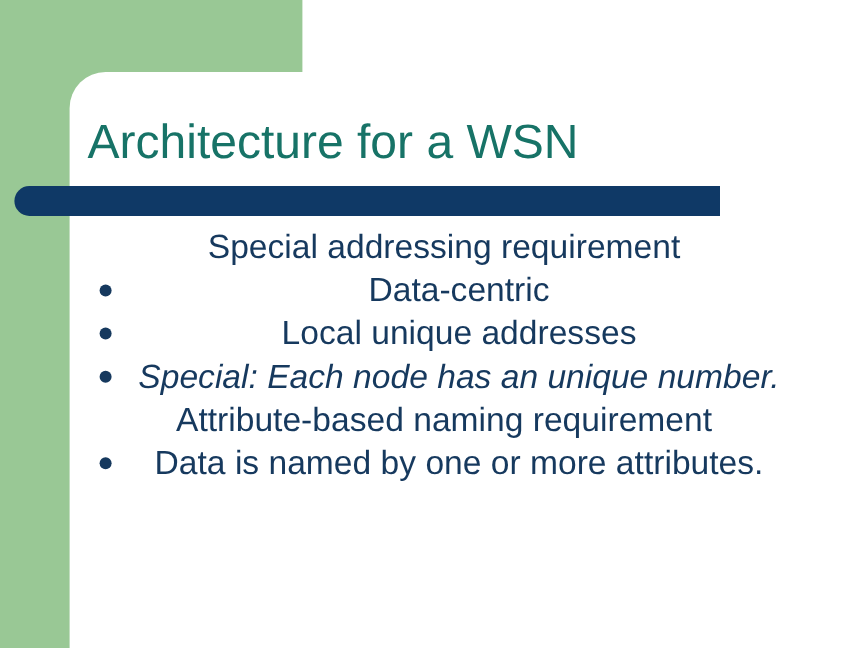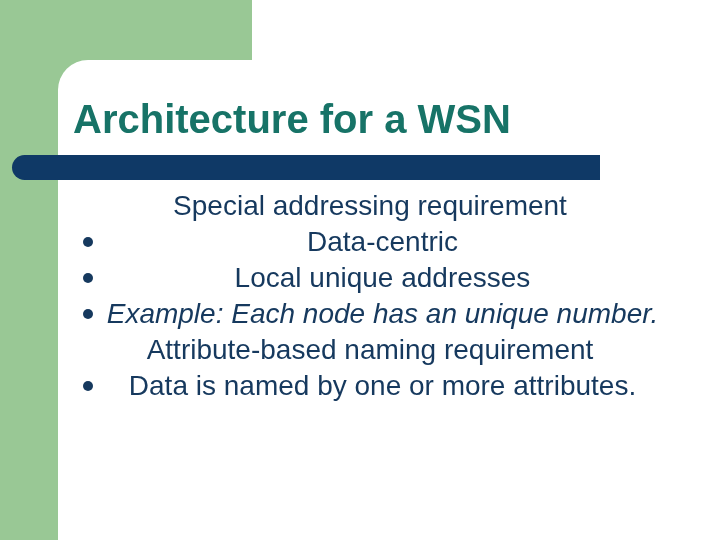--- a/index.html
+++ b/index.html
@@ -21,21 +21,21 @@
     position: absolute;
     left: 58px; top: 60px;
     width: 662px; height: 480px;
     background: #ffffff;
     border-top-left-radius: 30px;
   }
   .slide-title {
     position: absolute;
     left: 73px; top: 97px;
     font-size: 40px;
-    font-weight: bold;
+    font-weight: normal;
     line-height: 44px;
     color: var(--teal, #177367);
     white-space: nowrap;
   }
   .accent-bar {
     position: absolute;
     left: 12px; top: 155px;
     width: 588px; height: 25px;
     background: var(--navy, #0F3966);
     border-radius: 13px 0 0 13px;
@@ -81,21 +81,21 @@
       <div class="para">
         <div class="bullet-cell">
           <div class="dot"></div>
         </div>
         <div class="text">Local unique addresses</div>
       </div>
       <div class="para italic">
         <div class="bullet-cell">
           <div class="dot"></div>
         </div>
-        <div class="text">Example: Each node has an unique number.</div>
+        <div class="text">Special: Each node has an unique number.</div>
       </div>
       <div class="para">
         <div class="text">Attribute-based naming requirement</div>
       </div>
       <div class="para">
         <div class="bullet-cell">
           <div class="dot"></div>
         </div>
         <div class="text">Data is named by one or more attributes.</div>
       </div>

